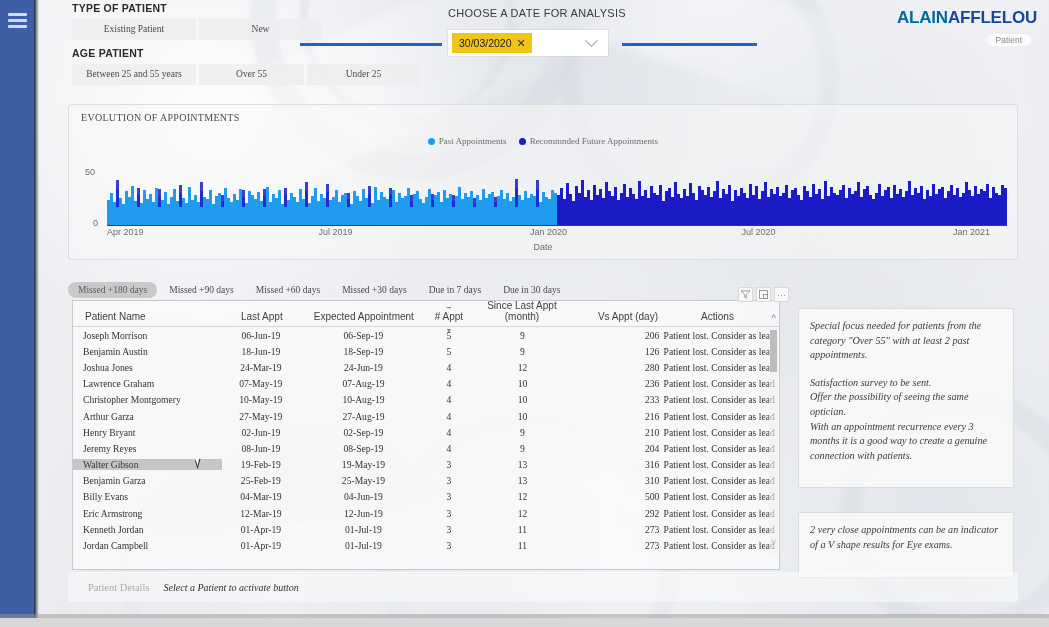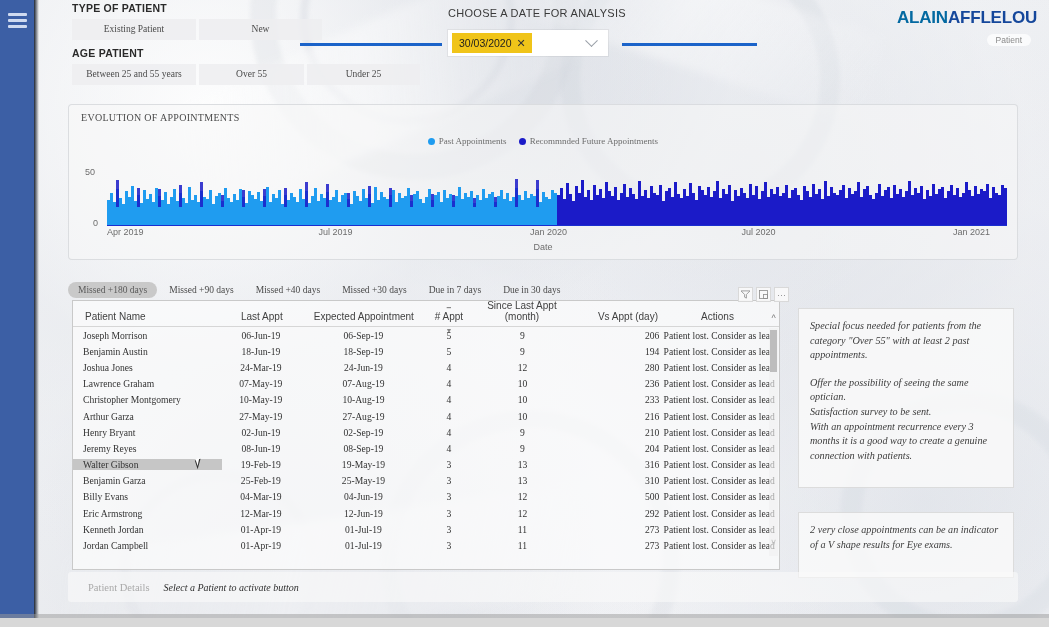--- a/index.html
+++ b/index.html
@@ -788,21 +788,21 @@
         <span class="xtick" style="left:47%">Jan 2020</span>
         <span class="xtick" style="left:70.5%">Jul 2020</span>
         <span class="xtick" style="left:94%">Jan 2021</span>
       </div>
     <div class="axis-x-title">Date</div>
   </div>
 
   <div class="tabstrip" id="tabstrip">
       <div class="tab active">Missed +180 days</div>
       <div class="tab">Missed +90 days</div>
-      <div class="tab">Missed +40 days</div>
+      <div class="tab">Missed +60 days</div>
       <div class="tab">Missed +30 days</div>
       <div class="tab">Due in 7 days</div>
       <div class="tab">Due in 30 days</div>
     </div>
 
   <div class="visual-icons">
     <div class="vi">
       <svg width="9" height="9" viewBox="0 0 10 10">
           <polygon points="0,1 10,1 6,5 6,9 4,8 4,5" fill="none" stroke="#8c8c8c" stroke-width="0.9"></polygon>
         </svg>
@@ -840,21 +840,21 @@
       <div class="c-since">9</div>
       <div class="c-vs">206</div>
       <div class="c-act">Patient lost. Consider as lead</div>
     </div>
         <div class="tr">
       <div class="c-name">Benjamin Austin</div>
       <div class="c-last">18-Jun-19</div>
       <div class="c-exp">18-Sep-19</div>
       <div class="c-num">5</div>
       <div class="c-since">9</div>
-      <div class="c-vs">194</div>
+      <div class="c-vs">126</div>
       <div class="c-act">Patient lost. Consider as lead</div>
     </div>
         <div class="tr">
       <div class="c-name">Joshua Jones</div>
       <div class="c-last">24-Mar-19</div>
       <div class="c-exp">24-Jun-19</div>
       <div class="c-num">4</div>
       <div class="c-since">12</div>
       <div class="c-vs">280</div>
       <div class="c-act">Patient lost. Consider as lead</div>
@@ -974,22 +974,22 @@
     <div class="scrollbar">
       <div class="scroll-thumb"></div>
     </div>
   </div>
 
   <div class="cursor-arrow"></div>
 
   <div class="note n1">
     <p>Special focus needed for patients from the category "Over 55" with at least 2 past appointments.</p>
     <div class="gap"></div>
+    <p>Satisfaction survey to be sent.</p>
     <p>Offer the possibility of seeing the same optician.</p>
-    <p>Satisfaction survey to be sent.</p>
     <p>With an appointment recurrence every 3 months it is a good way to create a genuine connection with patients.</p>
   </div>
   <div class="note n2">
     <p>2 very close appointments can be an indicator of a V shape results for Eye exams.</p>
   </div>
 
   <div class="bottom-bar">
     <div class="pd-button">Patient Details</div>
     <div class="pd-hint">Select a Patient to activate button</div>
   </div>

